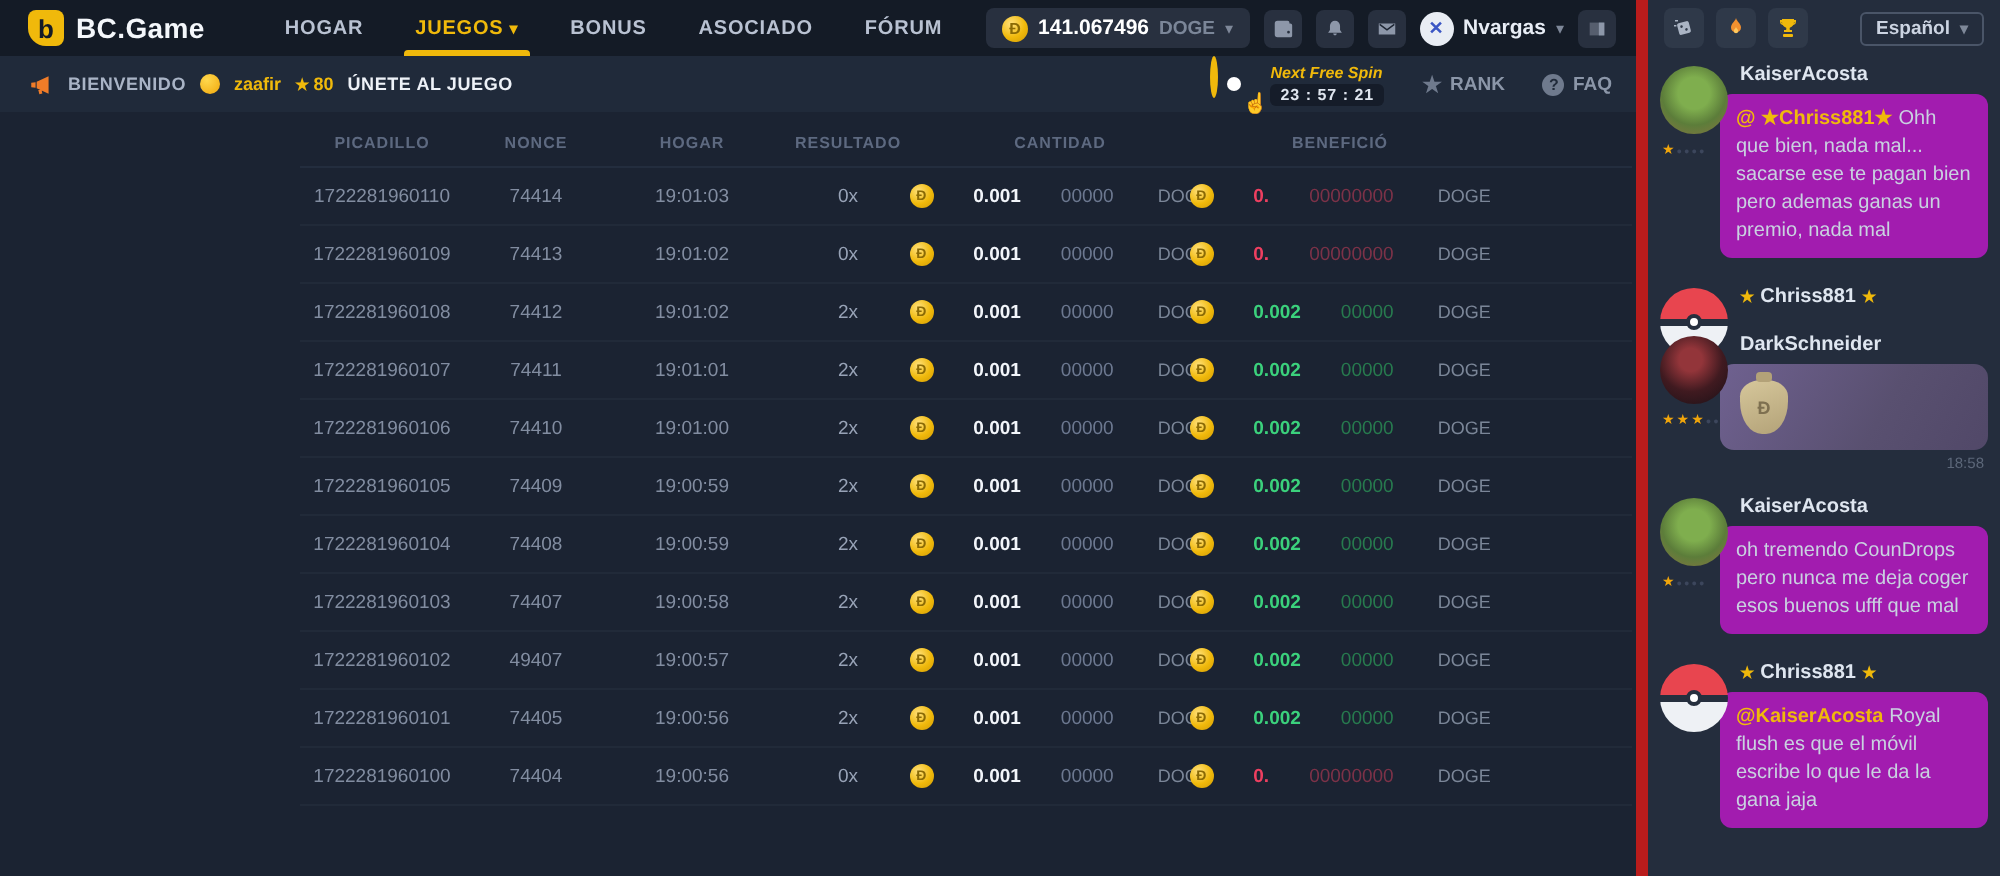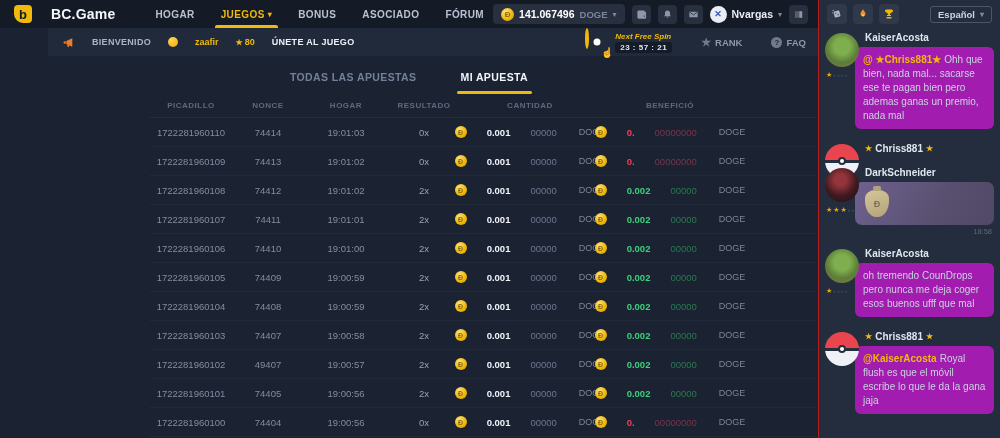--- a/index.html
+++ b/index.html
@@ -1,46 +1,46 @@
 <!DOCTYPE html>
 <html><head>
 <meta charset="utf-8">
 <style>
   * { margin:0; padding:0; box-sizing:border-box; }
   html,body { width:1000px; height:438px; overflow:hidden; background:#10161f; }
   body { font-family:"Liberation Sans", sans-serif; }
   .app { display:flex; width:1000px; height:438px; }
   .main-col { width:818px; display:flex; flex-direction:column; background:#1b2332; }
-  .chat-col { width:182px; background:#242d3d; display:flex; flex-direction:column; border-left:1px solid #b91c1c; }
+  .chat-col { width:182px; background:#242d3d; display:flex; flex-direction:column; border-left:6px solid #b91c1c; }
 
   
   .navbar { height:28px; background:#141b26; display:flex; align-items:center; padding:0 10px 0 14px; gap:8px; flex:none; }
   .logo { display:flex; align-items:center; gap:6px; cursor:pointer; }
   .logo-mark { width:18px; height:18px; background:#f0b90b; border-radius:4px 4px 4px 9px; display:flex; align-items:center; justify-content:center; }
   .logo-b { color:#141b26; font-weight:bold; font-size:13px; }
-  .logo-text { color:#f4f7fb; font-weight:bold; font-size:14px; letter-spacing:.2px;margin-left:13px; }
+  .logo-text { color:#f4f7fb; font-weight:bold; font-size:14px; letter-spacing:.2px; }
   .menu { display:flex; gap:26px; margin-left:32px; height:40px; align-items:center; }
   .menu-item { position:relative; height:28px; display:flex; align-items:center; gap:3px; font-size:10px; font-weight:bold; color:#b9c2d2; letter-spacing:.4px; cursor:pointer; }
   .menu-item.active { color:#f0b90b; }
   .caret { font-size:8px; color:#7e8899; }
   .menu-item.active .caret { color:#f0b90b; }
   .menu-underline { position:absolute; bottom:0; left:-6px; right:-6px; height:3px; background:#f0b90b; border-radius:2px 2px 0 0; }
   .nav-right { margin-left:auto; display:flex; align-items:center; gap:7px; }
   .balance { height:20px; background:#28303f; border-radius:4px; display:flex; align-items:center; gap:5px; padding:0 8px; cursor:pointer; }
   .balance .amt { color:#ffffff; font-size:10.5px; font-weight:bold; }
   .cur-dim { color:#7b8698; font-size:9.5px; font-weight:bold; }
   .coin { width:13px; height:13px; border-radius:50%; background:radial-gradient(circle at 35% 30%, #ffe07a, #f0b90b 55%, #cf9a06); display:inline-flex; align-items:center; justify-content:center; color:#8a6a05; font-size:8px; font-weight:bold; flex:none; }
   .icon-btn { width:19px; height:19px; background:#28303f; border-radius:4px; display:flex; align-items:center; justify-content:center; cursor:pointer; flex:none; }
   .icon-btn svg { width:11px; height:11px; display:block; }
   .user { display:flex; align-items:center; gap:5px; cursor:pointer; }
   .user-avatar { width:17px; height:17px; border-radius:50%; background:#e9edf4; color:#3a55c4; font-size:9px; font-weight:bold; display:flex; align-items:center; justify-content:center; }
   .user-name { color:#e8edf5; font-size:10.5px; font-weight:bold; }
 
   
-  .announce { height:28px; background:#202a3a; display:flex; align-items:center; gap:17px; padding:0 12px 0 14px; flex:none;margin-left:48px; }
+  .announce { height:28px; background:#202a3a; display:flex; align-items:center; gap:7px; padding:0 12px 0 14px; flex:none; }
   .a-ico svg { width:13px; height:13px; display:block; }
   .a-text { font-size:9px; font-weight:bold; color:#a9b4c6; letter-spacing:.3px; }
   .emoji-dot { width:10px; height:10px; border-radius:50%; background:radial-gradient(circle at 35% 30%, #ffd84d, #f0a70b); display:inline-block; flex:none; }
   .a-user, .a-vip { color:#f0b90b; font-size:9px; font-weight:bold; display:flex; align-items:center; gap:2px; }
   .a-vip .medal { font-size:8px; }
   .a-cta { color:#eef2f8; font-size:9px; font-weight:bold; letter-spacing:.3px; }
   .spin-group { margin-left:auto; display:flex; align-items:center; gap:6px; cursor:pointer; }
   .wheel-wrap { position:relative; width:24px; height:24px; flex:none; }
   .wheel { width:24px; height:24px; border-radius:50%; border:2px solid #f0b90b;
     background:conic-gradient(#e8453c 0 60deg,#8e44ad 60deg 120deg,#2d7de0 120deg 180deg,#2ecc71 180deg 240deg,#f1c40f 240deg 300deg,#e67e22 300deg 360deg); }
@@ -200,29 +200,20 @@
         <span class="star">★</span>
         <span>RANK</span>
       </div>
       <div class="ql">
         <span class="q-circle">?</span>
         <span>FAQ</span>
       </div>
     </div>
 
     <div class="content">
-      <div class="tabs" id="tabs">
-          <div class="tab">
-            <span>TODAS LAS APUESTAS</span>
-          </div>
-          <div class="tab active">
-            <span>MI APUESTA</span>
-            <span class="tab-underline"></span>
-          </div>
-        </div>
       <div class="table">
         <div class="thead" id="thead">
             <div class="th">PICADILLO</div>
             <div class="th">NONCE</div>
             <div class="th">HOGAR</div>
             <div class="th">RESULTADO</div>
             <div class="th">CANTIDAD</div>
             <div class="th">BENEFICIÓ</div>
           </div>
         <div id="rows">

